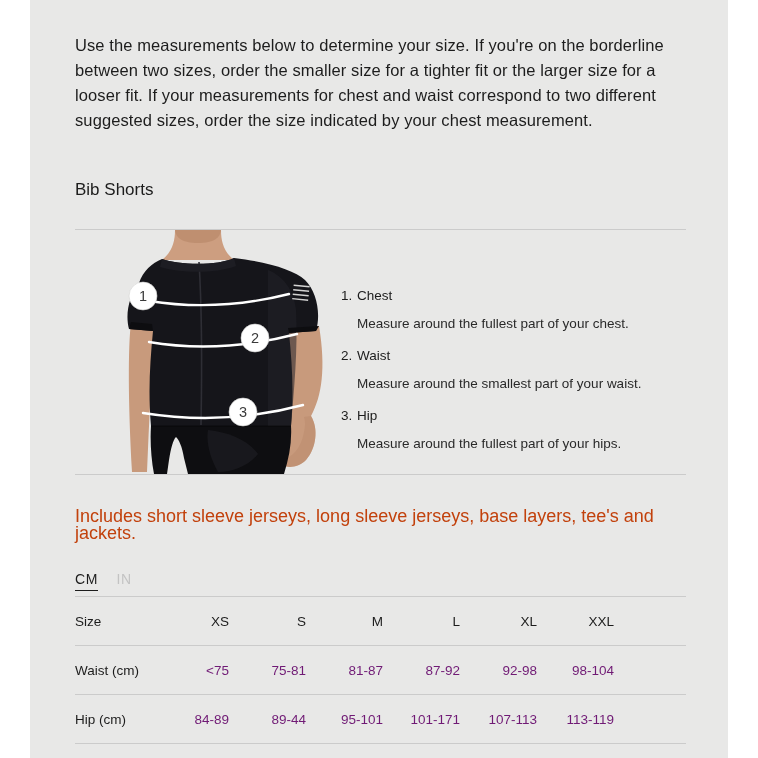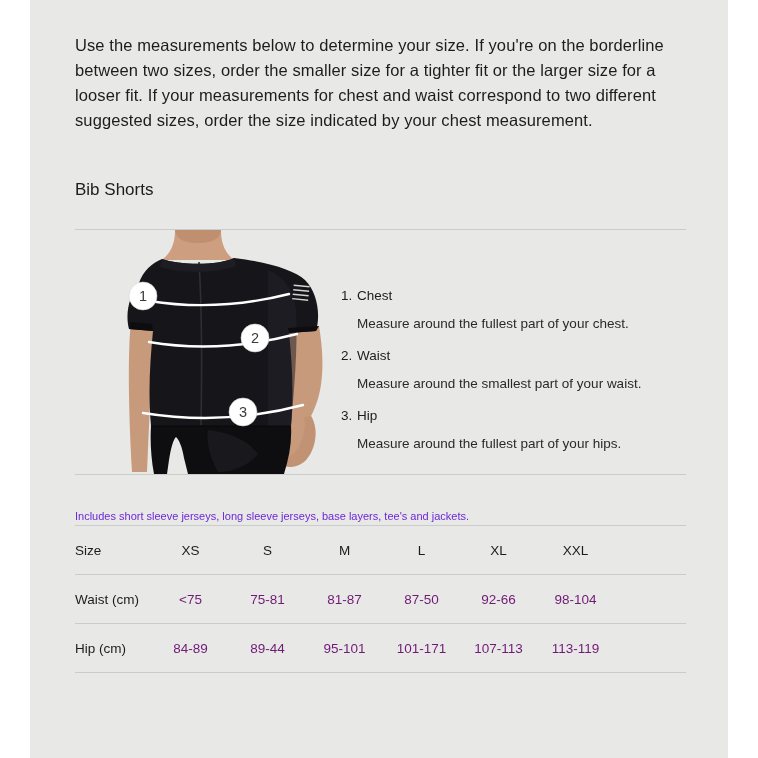--- a/index.html
+++ b/index.html
@@ -18,31 +18,31 @@
   .figure-row { position:relative; height:244px; }
   .model-wrap { position:absolute; left:43px; top:0; width:230px; height:244px; }
   svg text { font-family:"Liberation Sans","DejaVu Sans",sans-serif; }
 
   .measure-list { position:absolute; left:266px; top:58px; width:330px; }
   .measure-item { margin-bottom:16px; font-size:13.5px; line-height:16px; }
   .measure-label-line { position:relative; padding-left:16px; color:#1c1c1c; }
   .measure-num { position:absolute; left:0; top:0; }
   .measure-desc { padding-left:16px; color:#2a2a2a; margin-top:12px; }
 
-  .includes { margin-top:33px; font-size:11px; line-height:17px; color:#6d28d9; }
+  .includes { margin-top:33px; font-size:18px; line-height:17px; color:#c2410c; }
 
   .unit-toggle { margin-top:29px; height:25px; font-size:14px; letter-spacing:0.6px; }
   .unit { display:inline-block; cursor:pointer; }
   .unit.active { color:#1c1c1c; border-bottom:1.5px solid #1c1c1c; padding-bottom:3px; }
   .unit.inactive { color:#c3c3c3; margin-left:14px; }
 
   .size-table { border-top:1px solid #cbcbcb; }
   .size-row { display:grid; grid-template-columns:77px repeat(6,77px); align-items:center;
               height:49px; border-bottom:1px solid #cbcbcb; font-size:13.5px; }
-  .size-row .cell { text-align:center; }
+  .size-row .cell { text-align:right; }
   .size-row .cell.label { text-align:left; color:#1c1c1c; }
   .size-row.header .cell { color:#1c1c1c; }
   .size-row.values .cell { color:#701a75; }
   .size-row.values .cell.label { color:#1c1c1c; }
 </style>
 </head>
 <body>
 
 <div class="panel">
   <div class="content">
@@ -122,38 +122,42 @@
           </div>
           <div class="measure-desc">Measure around the fullest part of your hips.</div>
         </div>
       </div>
     </div>
 
     <hr class="divider">
 
     <p class="includes">Includes short sleeve jerseys, long sleeve jerseys, base layers, tee's and jackets.</p>
 
+    <div class="unit-toggle">
+      <span class="unit active">CM</span>
+      <span class="unit inactive">IN</span>
+    </div>
 
     <div class="size-table">
       <div class="size-row header">
         <div class="cell label">Size</div>
         <div class="cell">XS</div>
         <div class="cell">S</div>
         <div class="cell">M</div>
         <div class="cell">L</div>
         <div class="cell">XL</div>
         <div class="cell">XXL</div>
       </div>
       <div class="size-row values">
         <div class="cell label">Waist (cm)</div>
         <div class="cell">&lt;75</div>
         <div class="cell">75-81</div>
         <div class="cell">81-87</div>
-        <div class="cell">87-50</div>
-        <div class="cell">92-66</div>
+        <div class="cell">87-92</div>
+        <div class="cell">92-98</div>
         <div class="cell">98-104</div>
       </div>
       <div class="size-row values">
         <div class="cell label">Hip (cm)</div>
         <div class="cell">84-89</div>
         <div class="cell">89-44</div>
         <div class="cell">95-101</div>
         <div class="cell">101-171</div>
         <div class="cell">107-113</div>
         <div class="cell">113-119</div>

